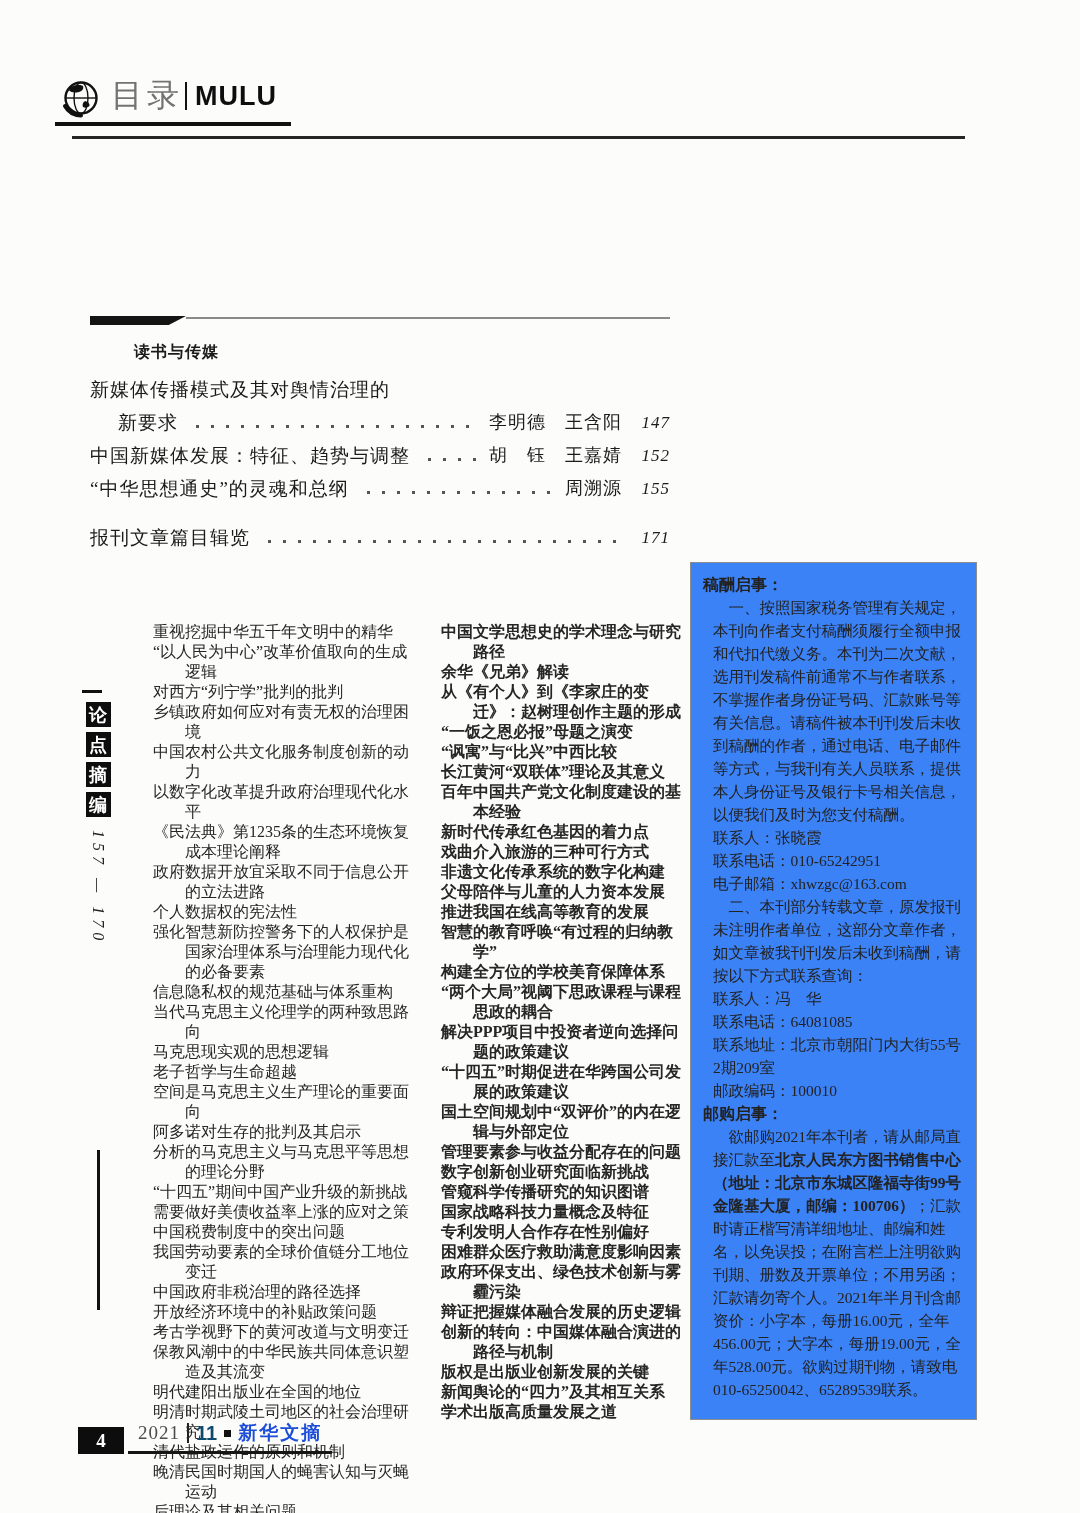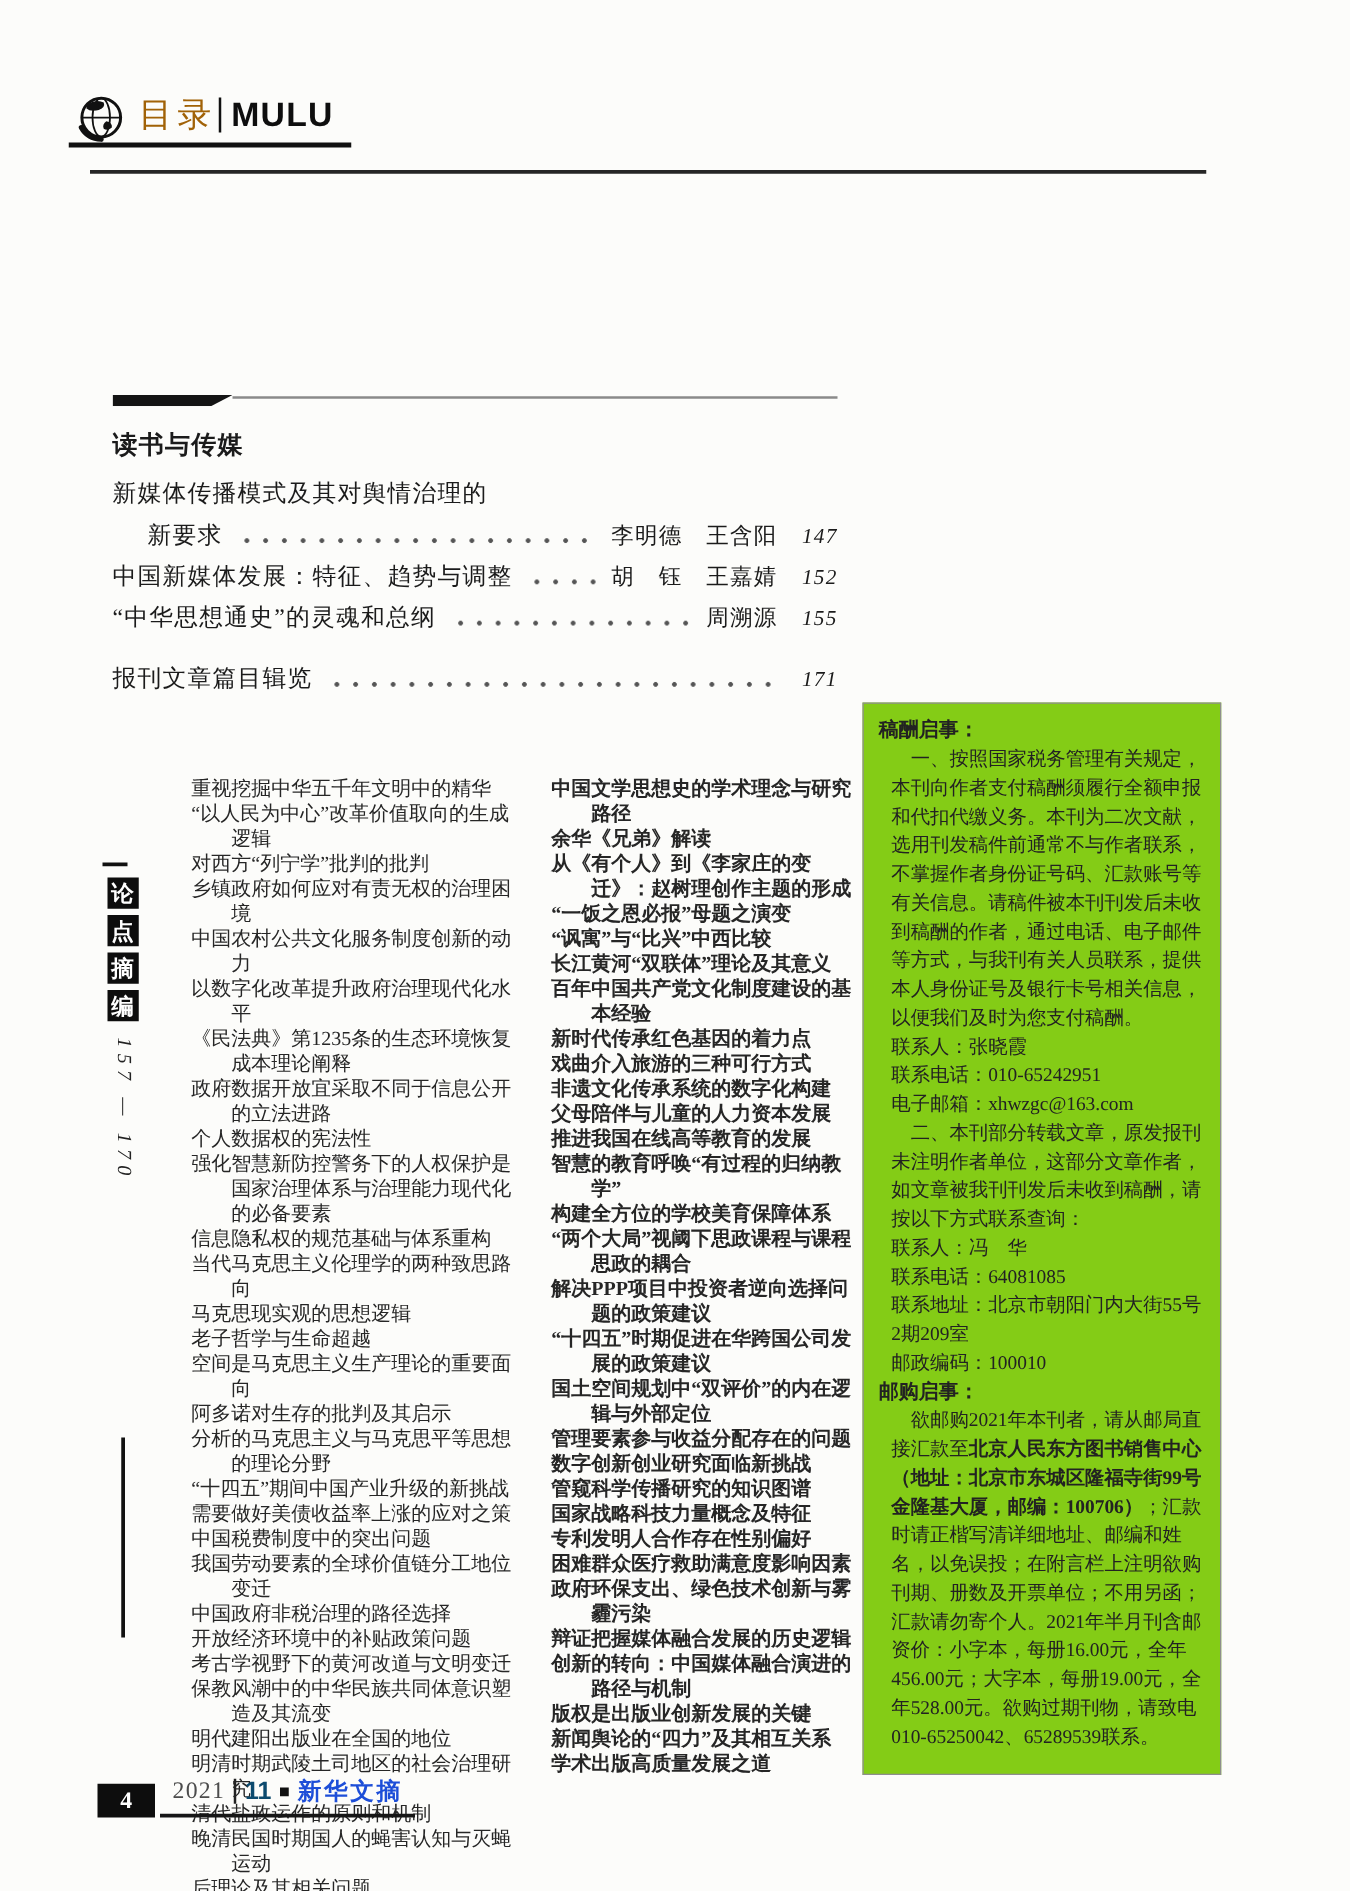--- a/index.html
+++ b/index.html
@@ -6,32 +6,32 @@
   body{
     width:1080px;height:1513px;position:relative;
     background:#fcfcfa;color:#1b1b1b;
     font-family:"Liberation Serif","DejaVu Serif",serif;
     overflow:hidden;
   }
   
   .header{position:absolute;left:55px;top:74px;display:flex;align-items:center;}
   .logo-lockup{display:flex;align-items:center;border-bottom:4px solid #111;padding:0 14px 4px 6px;}
   .globe{margin-right:10px;margin-bottom:-6px;}
-  .logo-cn{font-size:27px;letter-spacing:4px;color:#a16207;font-family:Liberation Serif, serif;}
+  .logo-cn{font-size:32px;letter-spacing:4px;color:#737373;font-family:Liberation Serif, serif;}
   .logo-sep{width:2px;height:28px;background:#111;margin:0 8px 0 2px;}
   .logo-en{font-family:"Liberation Sans","DejaVu Sans",sans-serif;font-weight:bold;font-size:27px;letter-spacing:1px;color:#0e0e0e;}
   .top-rule{position:absolute;left:72px;top:136px;width:893px;height:3px;background:#262626;}
 
   
   .toc{position:absolute;left:90px;top:316px;width:580px;}
   .sec-divider{display:flex;align-items:flex-start;height:10px;margin-bottom:16px;}
   .sec-divider .wedge{width:96px;height:9px;background:#141414;
     clip-path:polygon(0 0,100% 0,82% 100%,0 100%);}
   .sec-divider .tail{flex:1;height:2px;background:#8a8a8a;margin-top:1px;}
-  .sec-title{font-family:Liberation Mono, monospace;font-weight:bold;font-size:20px;letter-spacing:1px;margin-bottom:10px;}
+  .sec-title{font-family:Liberation Mono, monospace;font-weight:bold;font-size:16px;letter-spacing:1px;margin-bottom:10px;margin-left:44px;}
   .toc-row{display:flex;align-items:flex-start;font-size:19px;line-height:33px;letter-spacing:1px;}
   .toc-row .toc-title{white-space:nowrap;}
   .toc-row.indent .toc-title{padding-left:28px;}
   .dots{flex:1 1 auto;min-width:18px;height:8px;align-self:flex-end;margin:0 10px 9px 12px;
     background-image:radial-gradient(circle,#555 1.7px,transparent 1.9px);
     background-size:15px 7px;background-repeat:repeat-x;background-position:0 60%;}
   .toc-authors{white-space:nowrap;margin-right:12px;font-size:18px;}
   .toc-page{font-style:italic;min-width:36px;text-align:right;font-size:17px;}
   .toc-row.index-row{margin-top:16px;}
 
@@ -46,21 +46,21 @@
   .side .rule{width:3px;height:160px;background:#111;margin-top:10px;}
 
   
   .digest-col{position:absolute;top:622px;font-size:16px;line-height:20px;color:#262626;}
   .digest-col.c1{left:122px;width:288px;}
   .digest-col.c2{left:410px;width:276px;font-weight:bold;}
   .digest-item{padding-left:32px;text-indent:-32px;margin-left:31px;}
 
   
   .notice{position:absolute;left:690px;top:562px;width:287px;height:858px;
-    border:1px solid #8e8e8e;background:#84cc16;box-sizing:border-box;
+    border:1px solid #8e8e8e;background:#3b82f6;box-sizing:border-box;
     padding:10px 11px 10px 12px;font-size:15.5px;line-height:23px;color:#222;overflow:hidden;}
   .notice .ntitle{font-family:"Liberation Sans","DejaVu Sans",sans-serif;font-weight:bold;font-size:16px;}
   .notice p{margin:0 0 0 10px;text-indent:1em;}
   .notice .contact{margin-left:10px;}
   .notice .b{font-weight:bold;}
 
   
   .footer{position:absolute;left:78px;top:1420px;display:flex;align-items:flex-end;}
   .pnum-box{width:46px;height:27px;background:#0d0d0d;color:#fff;display:flex;align-items:center;justify-content:center;
     font-size:19px;font-weight:bold;}

